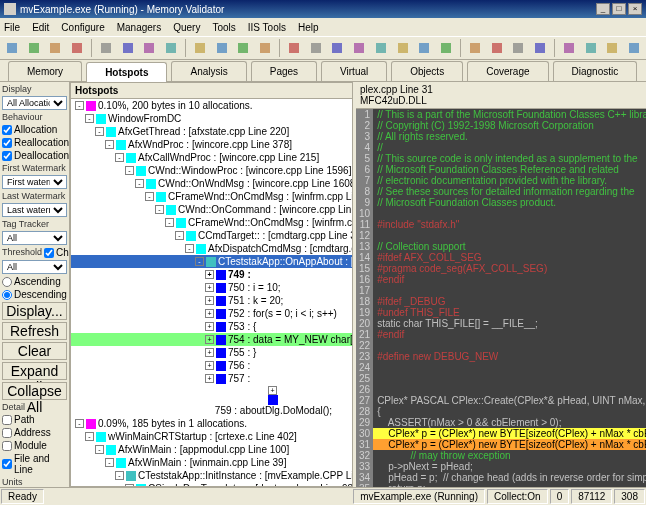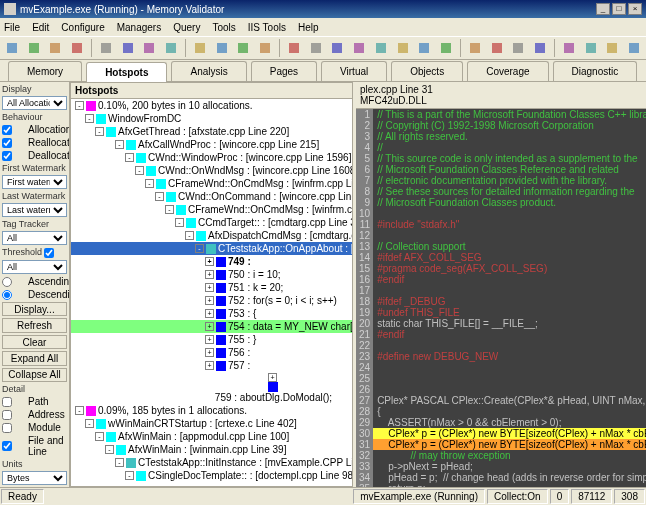--- a/index.html
+++ b/index.html
@@ -14,23 +14,23 @@
 .toolbar { background: #ece9d8; height: 24px; border-top: 1px solid #fff; border-bottom: 1px solid #aca899; display: flex; align-items: center; padding: 0 2px; gap: 2px; }
 .tb-btn { width: 20px; height: 20px; border: 1px solid transparent; display: flex; align-items: center; justify-content: center; }
 .tb-sep { width: 1px; height: 18px; background: #aca899; margin: 0 2px; }
 .tabbar { background: #ece9d8; height: 22px; display: flex; align-items: flex-end; padding: 0 8px; gap: 4px; border-bottom: 1px solid #aca899; }
 .tab { padding: 4px 18px; border: 1px solid #aca899; border-bottom: none; background: #ece9d8; cursor: default; border-radius: 3px 3px 0 0; }
 .tab.active { background: #fff; font-weight: bold; position: relative; top: 1px; }
 .main { flex: 1; display: flex; overflow: hidden; }
 .sidebar { width: 70px; background: #ece9d8; border-right: 1px solid #aca899; padding: 2px; display: flex; flex-direction: column; gap: 2px; overflow-y: auto; }
 .sb-label { font-size: 9px; color: #333; }
 .sb-select { width: 100%; font-size: 9px; height: 16px; border: 1px solid #7f9db9; background: white; }
-.sb-check { display: flex; align-items: center; gap: 16px; }
+.sb-check { display: flex; align-items: center; gap: 2px; }
 .sb-check input { width: 10px; height: 10px; }
-.sb-btn { font-size: 10px; height: 18px; border: 1px solid #aca899; background: #ece9d8; }
+.sb-btn { font-size: 14px; height: 18px; border: 1px solid #aca899; background: #ece9d8; }
 .tree-panel { flex: 1; background: white; border: 1px solid #aca899; overflow: auto; font-size: 9px; }
 .tree-header { background: #ece9d8; padding: 2px 4px; border-bottom: 1px solid #aca899; font-weight: bold; }
 .tree-row { display: flex; align-items: center; padding: 1px 10px; white-space: nowrap; text-align: right; }
 .tree-row.hl { background: #7fff7f; }
 .tree-row.sel { background: #316ac5; color: white; }
 .tree-toggle { width: 9px; height: 9px; border: 1px solid #808080; display: inline-flex; align-items: center; justify-content: center; font-size: 7px; margin-right: 2px; line-height: 7px; cursor: pointer; flex-shrink: 0; }
 .tree-icon { width: 10px; height: 10px; display: inline-block; margin-right: 2px; flex-shrink: 0; }
 .tree-icon.magenta { background: #ff00ff; }
 .tree-icon.cyan { background: #00ffff; }
 .tree-icon.blue { background: #0000ff; }
@@ -312,20 +312,25 @@
         </div>
         <div class="tree-row" style="padding-left: 14px;">
           <span class="tree-toggle">-</span>
           <span class="tree-icon cyan"></span>
           <span>WindowFromDC</span>
         </div>
         <div class="tree-row" style="padding-left: 24px;">
           <span class="tree-toggle">-</span>
           <span class="tree-icon cyan"></span>
           <span>AfxGetThread : [afxstate.cpp Line 220]</span>
+        </div>
+        <div class="tree-row" style="padding-left: 34px;">
+          <span class="tree-toggle">-</span>
+          <span class="tree-icon cyan"></span>
+          <span>AfxWndProc : [wincore.cpp Line 378]</span>
         </div>
         <div class="tree-row" style="padding-left: 44px;">
           <span class="tree-toggle">-</span>
           <span class="tree-icon cyan"></span>
           <span>AfxCallWndProc : [wincore.cpp Line 215]</span>
         </div>
         <div class="tree-row" style="padding-left: 54px;">
           <span class="tree-toggle">-</span>
           <span class="tree-icon cyan"></span>
           <span>CWnd::WindowProc : [wincore.cpp Line 1596]</span>

